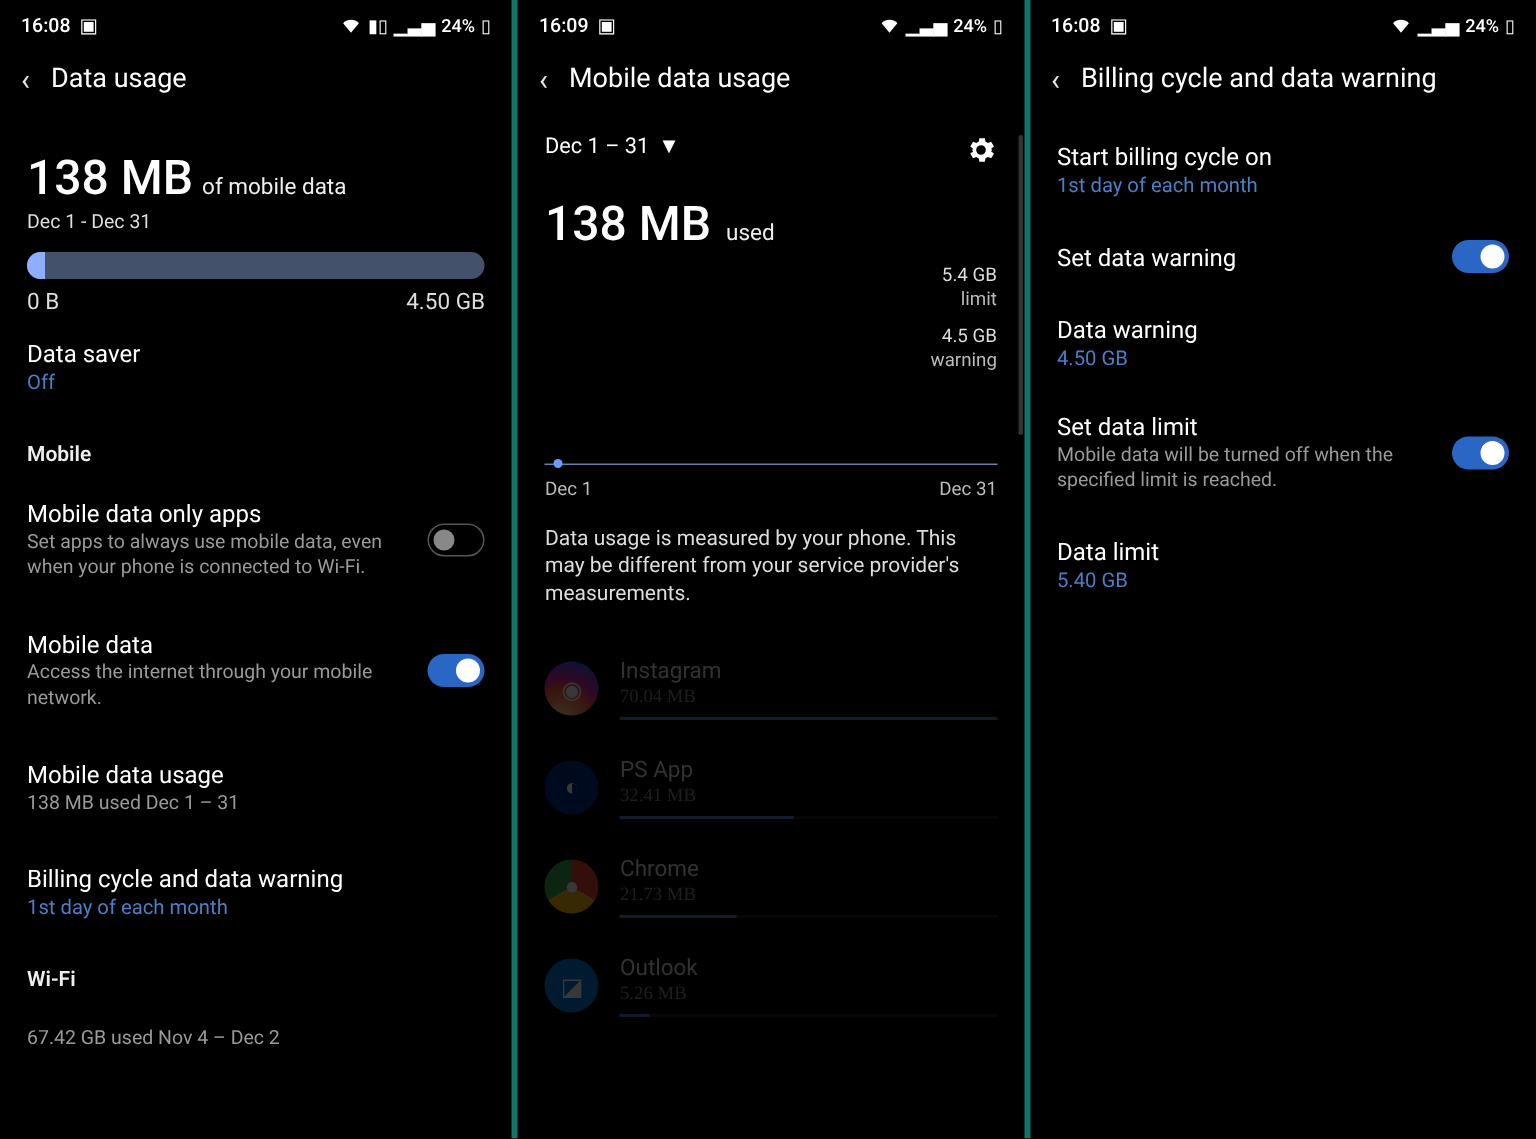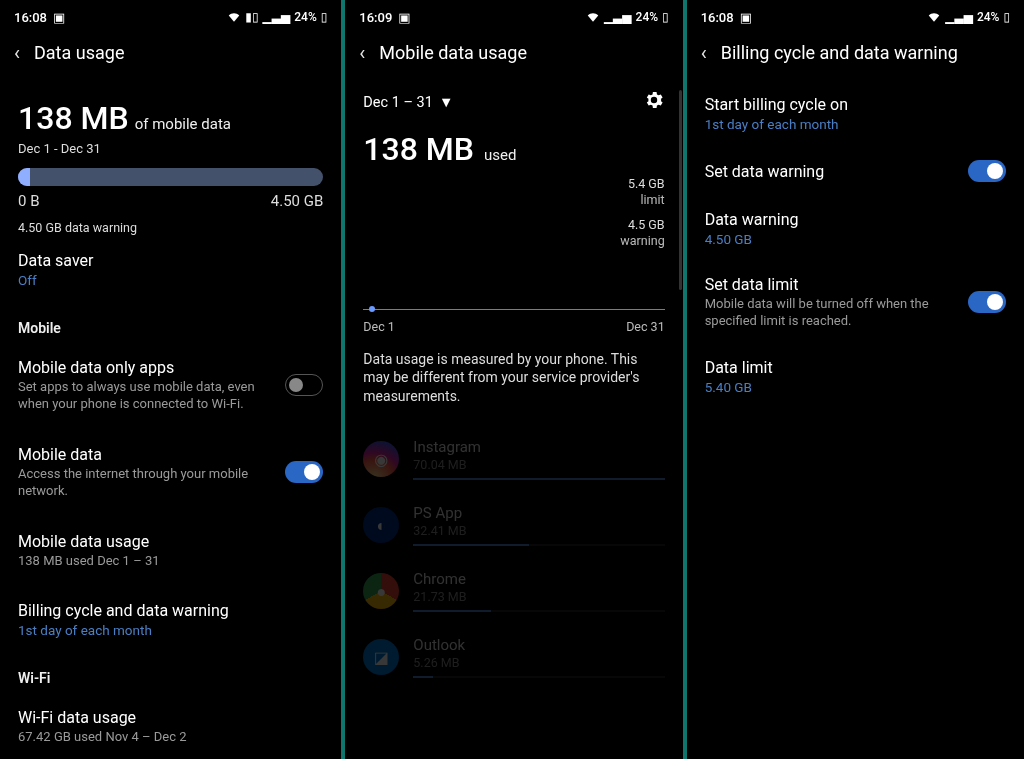--- a/index.html
+++ b/index.html
@@ -88,21 +88,21 @@
   .toggle.off { background: transparent; border: 1.5px solid #555; }
   .toggle .knob {
     position: absolute; top: 3px; width: 16px; height: 16px; border-radius: 50%;
     background: #fff;
   }
   .toggle.on .knob { right: 3px; }
   .toggle.off .knob { left: 3px; background: #888; width: 14px; height: 14px; top: 2.5px; }
 
   
   .p2-top {
-    display: flex; justify-content: space-between; align-items: center;
+    display: flex; justify-content: space-between; align-items: flex-start;
     padding: 8px 18px 0 18px;
   }
   .period-btn { display: flex; align-items: center; gap: 6px; font-size: 14.5px; }
   .gear { font-size: 20px; }
   .p2-big { padding: 14px 18px 0 18px; display: flex; align-items: baseline; gap: 10px; }
   .p2-big .num { font-size: 32px; font-weight: 500; }
   .p2-big .used { font-size: 15px; color: #eee; }
   .p2-meta {
     text-align: right; padding: 0 18px; margin-top: 8px;
     font-size: 12.5px; color: #bbb;
@@ -130,21 +130,21 @@
   .app-row {
     display: flex; align-items: center; gap: 14px; padding: 12px 0;
   }
   .app-icon {
     width: 36px; height: 36px; border-radius: 50%; background: #222;
     display: flex; align-items: center; justify-content: center; font-size: 16px;
     flex-shrink: 0;
   }
   .app-info { flex: 1; }
   .app-name { font-size: 15px; color: #ddd; }
-  .app-amt { font-size: 12.5px; color: #888; margin-top: 1px; }
+  .app-amt { font-size: 12.5px; color: #888; margin-top: 1px; font-family: Liberation Serif, serif; }
   .app-bar {
     height: 2px; margin-top: 6px; background: #222; position: relative;
   }
   .app-bar .f { position: absolute; left: 0; top: 0; bottom: 0; background: #4a7fc5; }
   .scroll-ind {
     position: absolute; right: 1px; top: 90px; width: 3px; height: 200px;
     background: #333; border-radius: 2px;
   }
 
   
@@ -185,21 +185,20 @@
       <span class="big-sub">of mobile data</span>
     </div>
     <div class="range">Dec 1 - Dec 31</div>
     <div class="bar-track">
       <div class="bar-fill"></div>
     </div>
     <div class="bar-labels">
       <span>0 B</span>
       <span>4.50 GB</span>
     </div>
-    <div class="warning-text">4.50 GB data warning</div>
 
     <div class="item">
       <div class="item-title">Data saver</div>
       <div class="item-sub-blue">Off</div>
     </div>
 
     <div class="section-header">Mobile</div>
 
     <div class="item item-row">
       <div class="item-text">
@@ -227,21 +226,20 @@
     </div>
 
     <div class="item">
       <div class="item-title">Billing cycle and data warning</div>
       <div class="item-sub-blue">1st day of each month</div>
     </div>
 
     <div class="section-header">Wi-Fi</div>
 
     <div class="item">
-      <div class="item-title">Wi-Fi data usage</div>
       <div class="item-sub">67.42 GB used Nov 4 – Dec 2</div>
     </div>
   </div>
 </div>
 
 <div class="panel">
   <div class="scroll-ind"></div>
   <div class="status-bar">
     <div class="status-left">
       <span>16:09</span>

